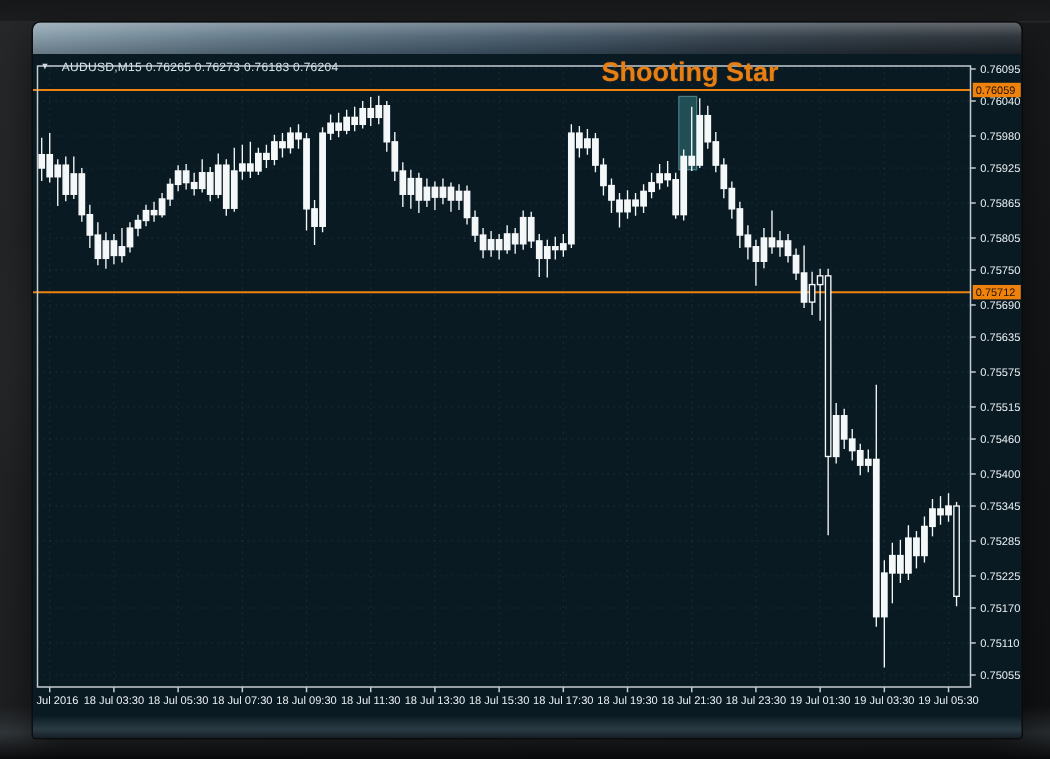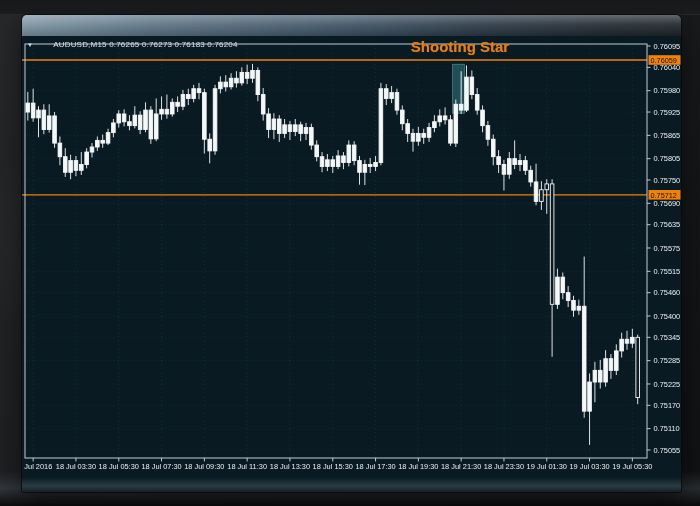--- a/index.html
+++ b/index.html
@@ -17,25 +17,25 @@
   #title-bar{position:absolute;left:0;top:0;width:659px;height:21px;border-radius:5px 5px 0 0;
     background:
       linear-gradient(180deg, rgba(255,255,255,0.30) 0%, rgba(255,255,255,0.08) 45%, rgba(0,0,0,0.18) 100%),
       linear-gradient(90deg, #7e95a3 0%, #5c7384 20%, #42586a 45%, #2b3946 70%, #222b33 88%, #1e252c 100%);
     border-bottom:1px solid #10161b;}
   #chart-body{position:absolute;left:0;top:21px;width:659px;height:456px;
     background:#0a1a23;border-radius:0 0 2px 2px;overflow:hidden;}
   #bottom-sheen{position:absolute;left:0;bottom:0;width:659px;height:15px;
     background:linear-gradient(180deg, rgba(70,82,90,0) 0%, rgba(120,136,146,0.30) 60%, rgba(30,35,40,0.55) 100%);
     pointer-events:none;}
-  #symbol-line{position:absolute;left:5px;top:4px;display:flex;align-items:center;gap:20px;
+  #symbol-line{position:absolute;left:5px;top:4px;display:flex;align-items:center;gap:8px;
     color:#d6e1e8;font-size:8px;letter-spacing:0.2px;white-space:nowrap;}
   #symbol-line .dd{font-size:6px;color:#cfdae1;}
   #annotation{position:absolute;left:368px;top:2px;width:140px;text-align:center;
-    color:#e87f12;font-weight:bold;font-size:15px;text-shadow:0 0 1px rgba(232,127,18,0.45);}
+    color:#e87f12;font-weight:bold;font-size:18px;text-shadow:0 0 1px rgba(232,127,18,0.45);}
   svg text{font-family:"Liberation Sans",sans-serif;}
 </style>
 </head>
 <body>
 
 <div id="stage">
   <div id="top-strip"></div>
   <div id="chart-window">
     <div id="title-bar"></div>
     <div id="chart-body">

